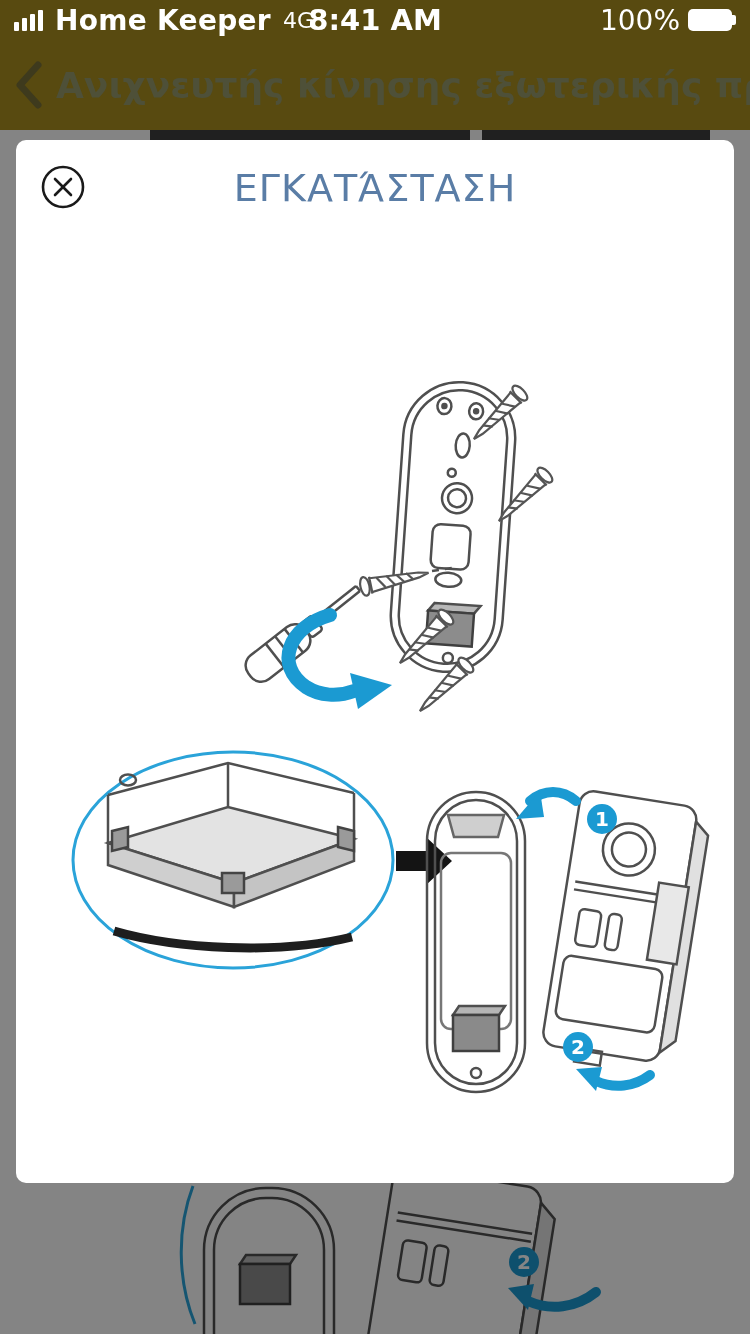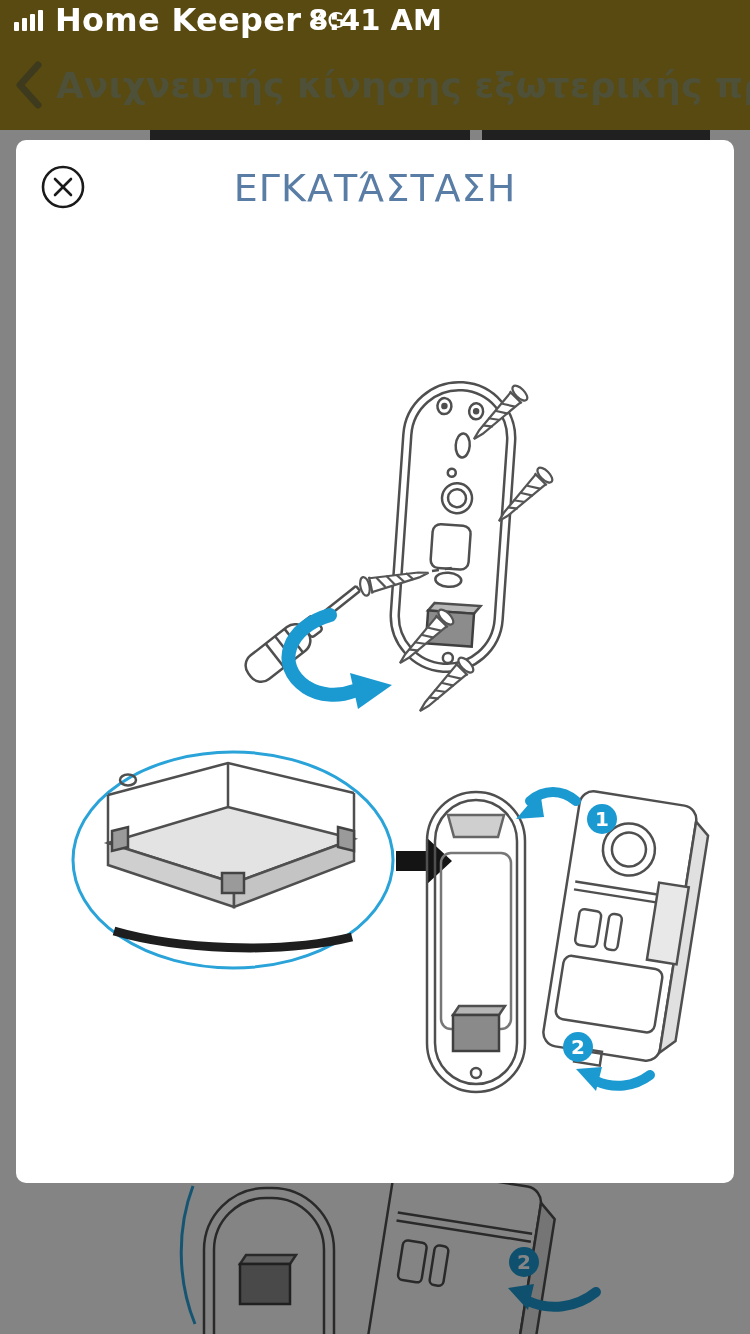--- a/index.html
+++ b/index.html
@@ -11,21 +11,21 @@
   .statusbar {
     position:absolute; top:0; left:0; width:750px; height:40px;
     background:#584a10; color:#fff; z-index:6;
     display:flex; align-items:center; padding:0 14px;
   }
   .sb-left { display:flex; align-items:center; gap:12px; }
   .signal { display:flex; align-items:flex-end; gap:3px; height:22px; }
   .signal i { display:block; width:5px; background:#fff; border-radius:1px; }
   .signal i:nth-child(1){height:9px;} .signal i:nth-child(2){height:13px;}
   .signal i:nth-child(3){height:17px;} .signal i:nth-child(4){height:21px;}
-  .carrier { font-size:32px; font-weight:600; letter-spacing:.3px; }
+  .carrier { font-size:28px; font-weight:600; letter-spacing:.3px; }
   .network { font-size:22px; font-weight:400; }
   .sb-time {
     position:absolute; left:0; right:0; text-align:center;
     font-size:29px; font-weight:700;
   }
   .sb-right { margin-left:auto; display:flex; align-items:center; gap:8px; z-index:1; }
   .battery-pct { font-size:28px; }
   .battery { position:relative; width:48px; height:22px; }
   .battery .body { position:absolute; left:0; top:0; width:44px; height:22px; background:#fff; border-radius:5px; }
   .battery .nub { position:absolute; right:0; top:6px; width:4px; height:10px; background:#fff; border-radius:0 2px 2px 0; }
@@ -74,20 +74,27 @@
       <span class="signal">
           <i></i>
           <i></i>
           <i></i>
           <i></i>
         </span>
       <span class="carrier">Home Keeper</span>
       <span class="network">4G</span>
     </div>
     <div class="sb-time">8:41 AM</div>
+    <div class="sb-right">
+      <span class="battery-pct">100%</span>
+      <span class="battery">
+          <span class="body"></span>
+          <span class="nub"></span>
+        </span>
+    </div>
   </div>
 
   <div class="navbar">
     <div class="back-button">
       <svg width="28" height="52" viewBox="0 0 28 52">
         <polyline points="24,6 6,26 24,46" fill="none" stroke="#3e3a1d" stroke-width="7" stroke-linecap="round" stroke-linejoin="round"></polyline>
       </svg>
     </div>
     <div class="nav-title">Ανιχνευτής κίνησης εξωτερικής πρόσο...</div>
   </div>

